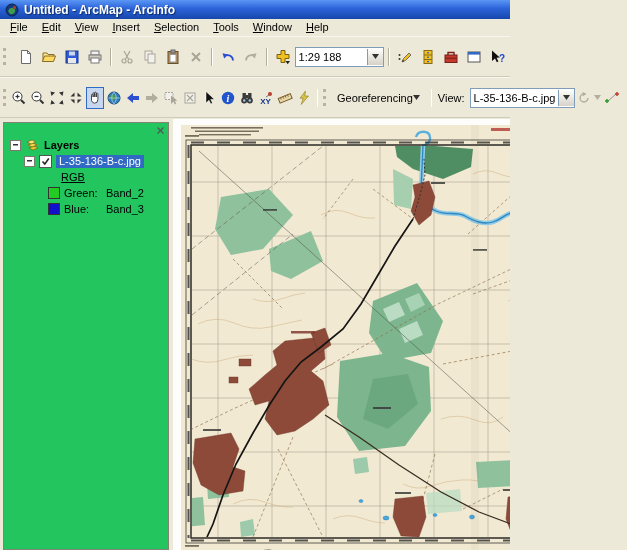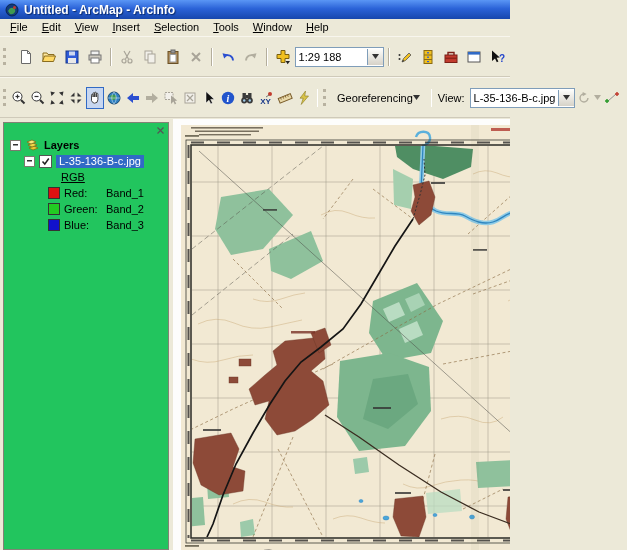--- a/index.html
+++ b/index.html
@@ -400,27 +400,20 @@
         </span>
         <span class="sel">L-35-136-B-c.jpg</span>
       </div>
 
       <div class="toc-row r-rgb">
         <span>RGB</span>
       </div>
 
       <div class="toc-row r-band">
         <svg width="12" height="12" viewBox="0 0 12 12">
-          <rect x="0.5" y="0.5" width="11" height="11" stroke="#333" fill="#dd1111"></rect>
-        </svg>
-        <span class="band-ch">Red:</span>
-        <span>Band_1</span>
-      </div>
-      <div class="toc-row r-band">
-        <svg width="12" height="12" viewBox="0 0 12 12">
           <rect x="0.5" y="0.5" width="11" height="11" stroke="#333" fill="#22cc22"></rect>
         </svg>
         <span class="band-ch">Green:</span>
         <span>Band_2</span>
       </div>
       <div class="toc-row r-band">
         <svg width="12" height="12" viewBox="0 0 12 12">
           <rect x="0.5" y="0.5" width="11" height="11" stroke="#333" fill="#1111cc"></rect>
         </svg>
         <span class="band-ch">Blue:</span>

